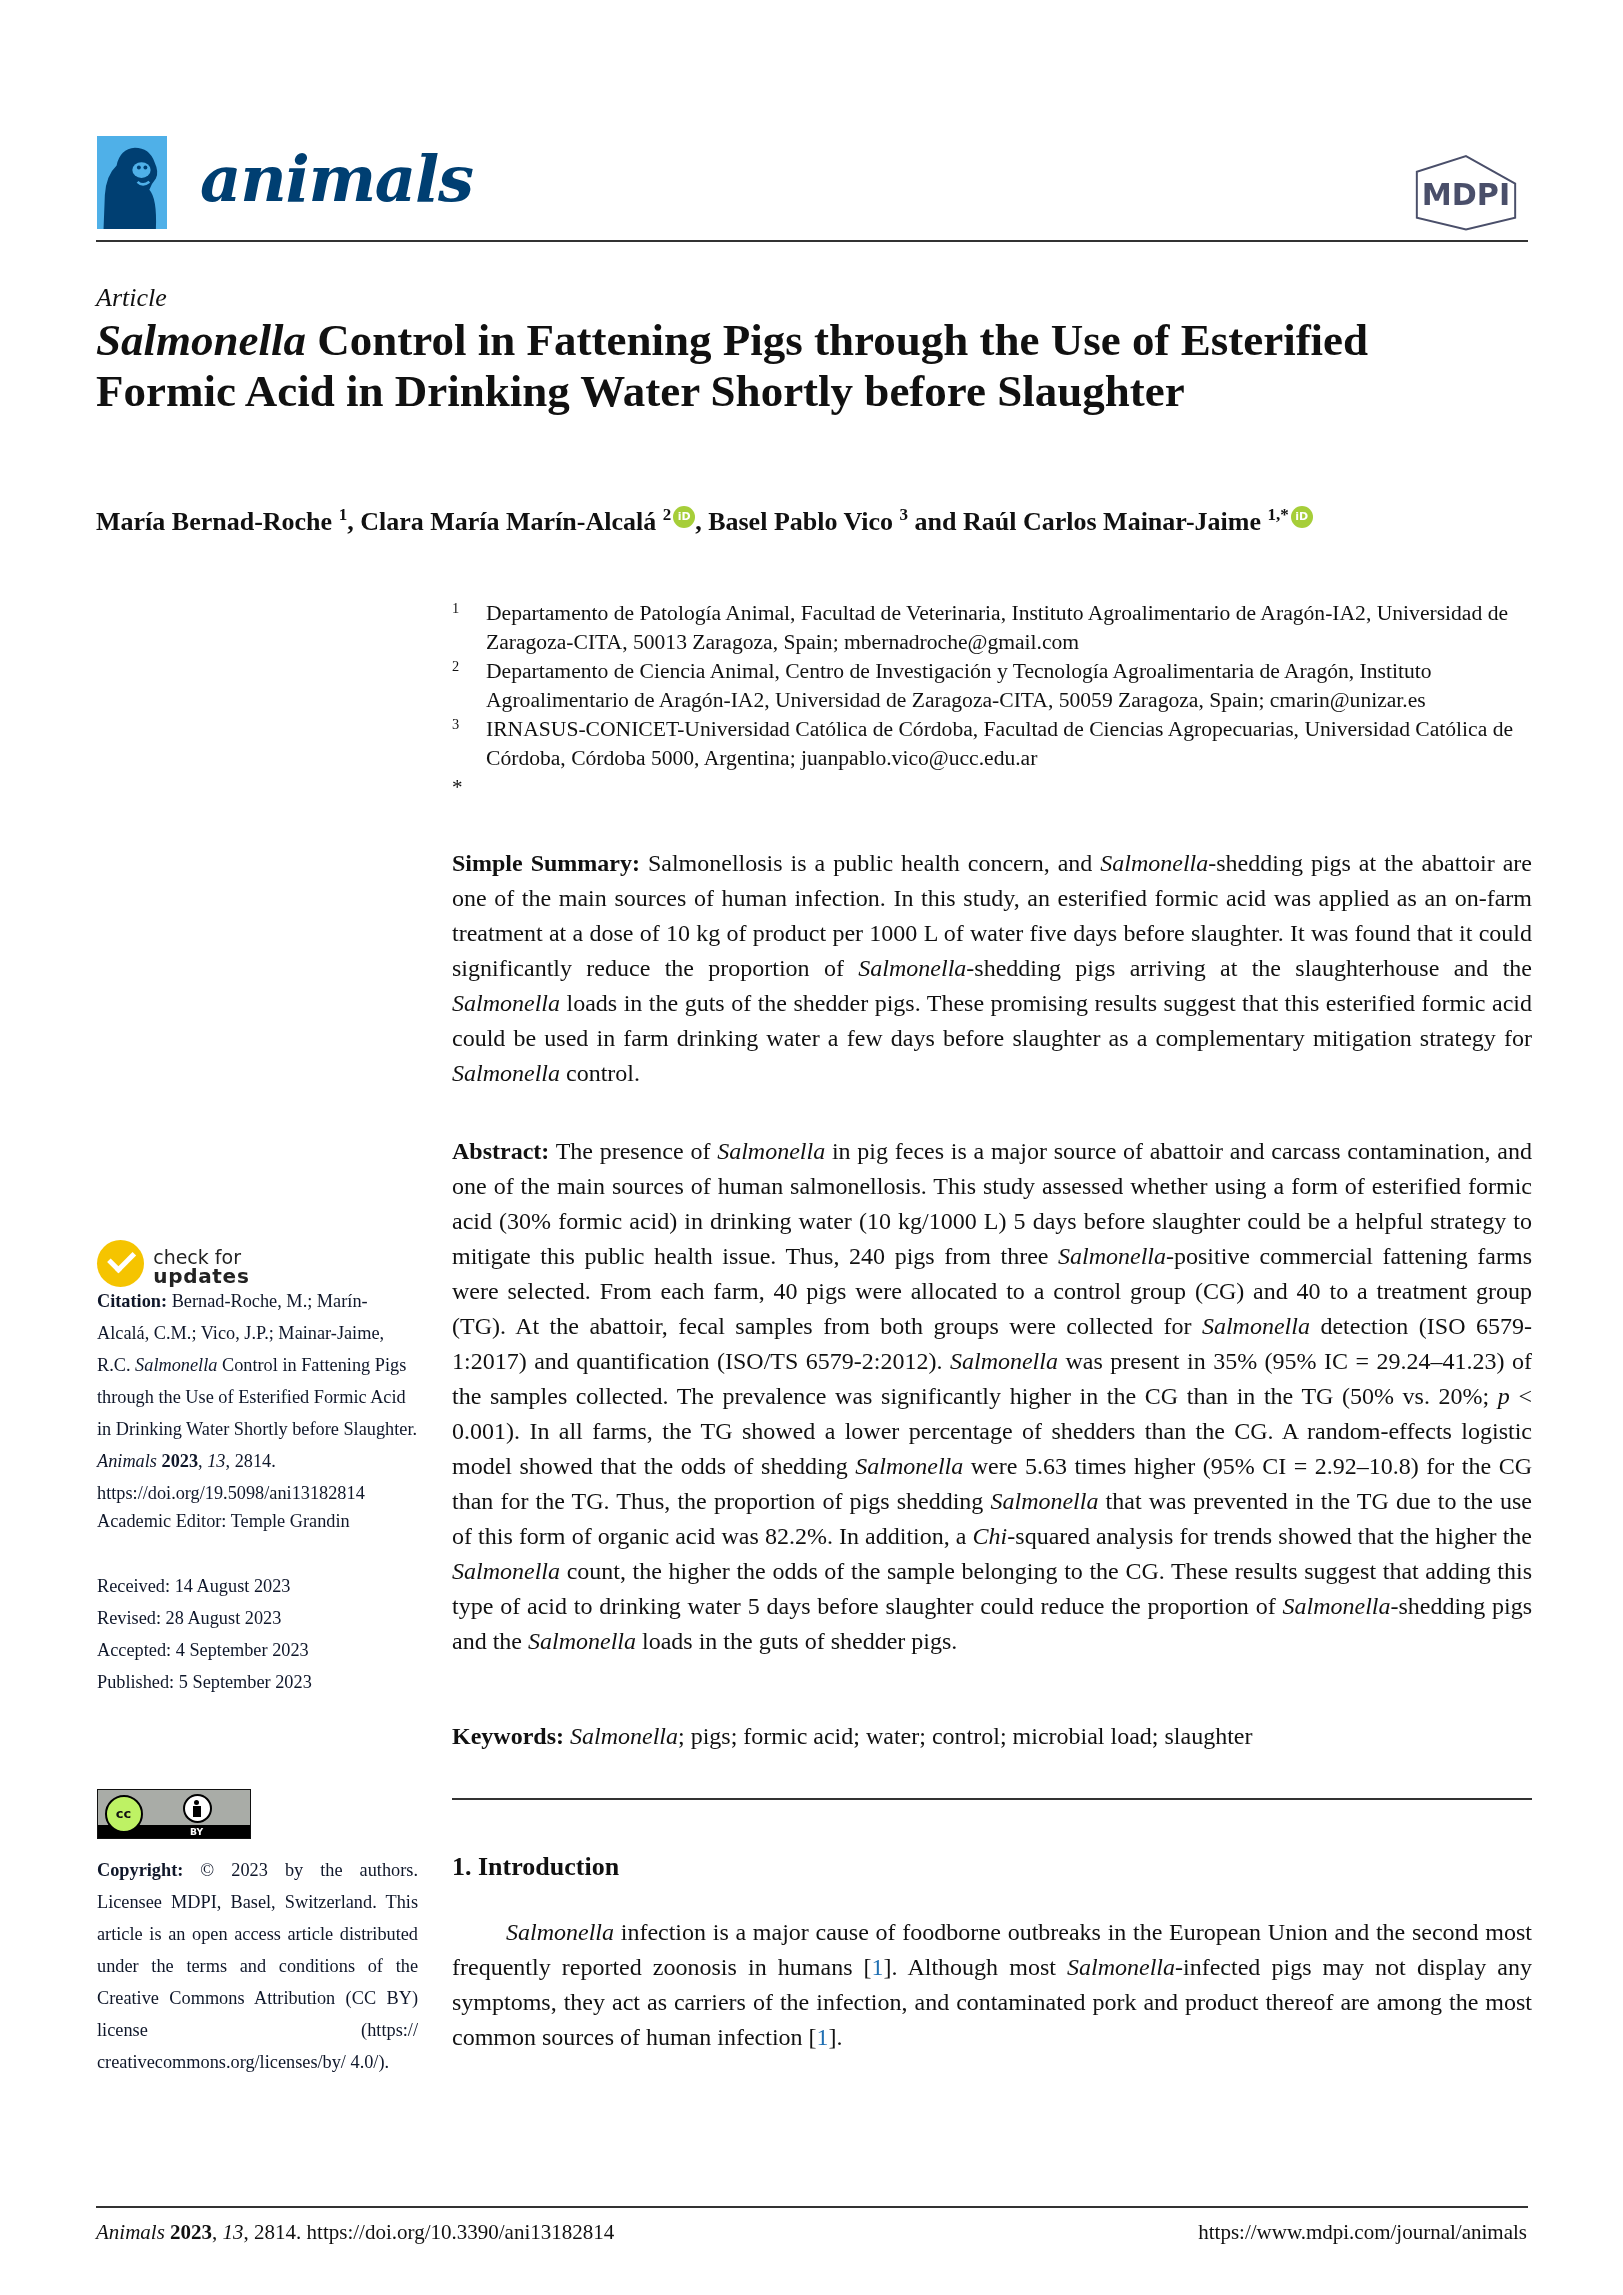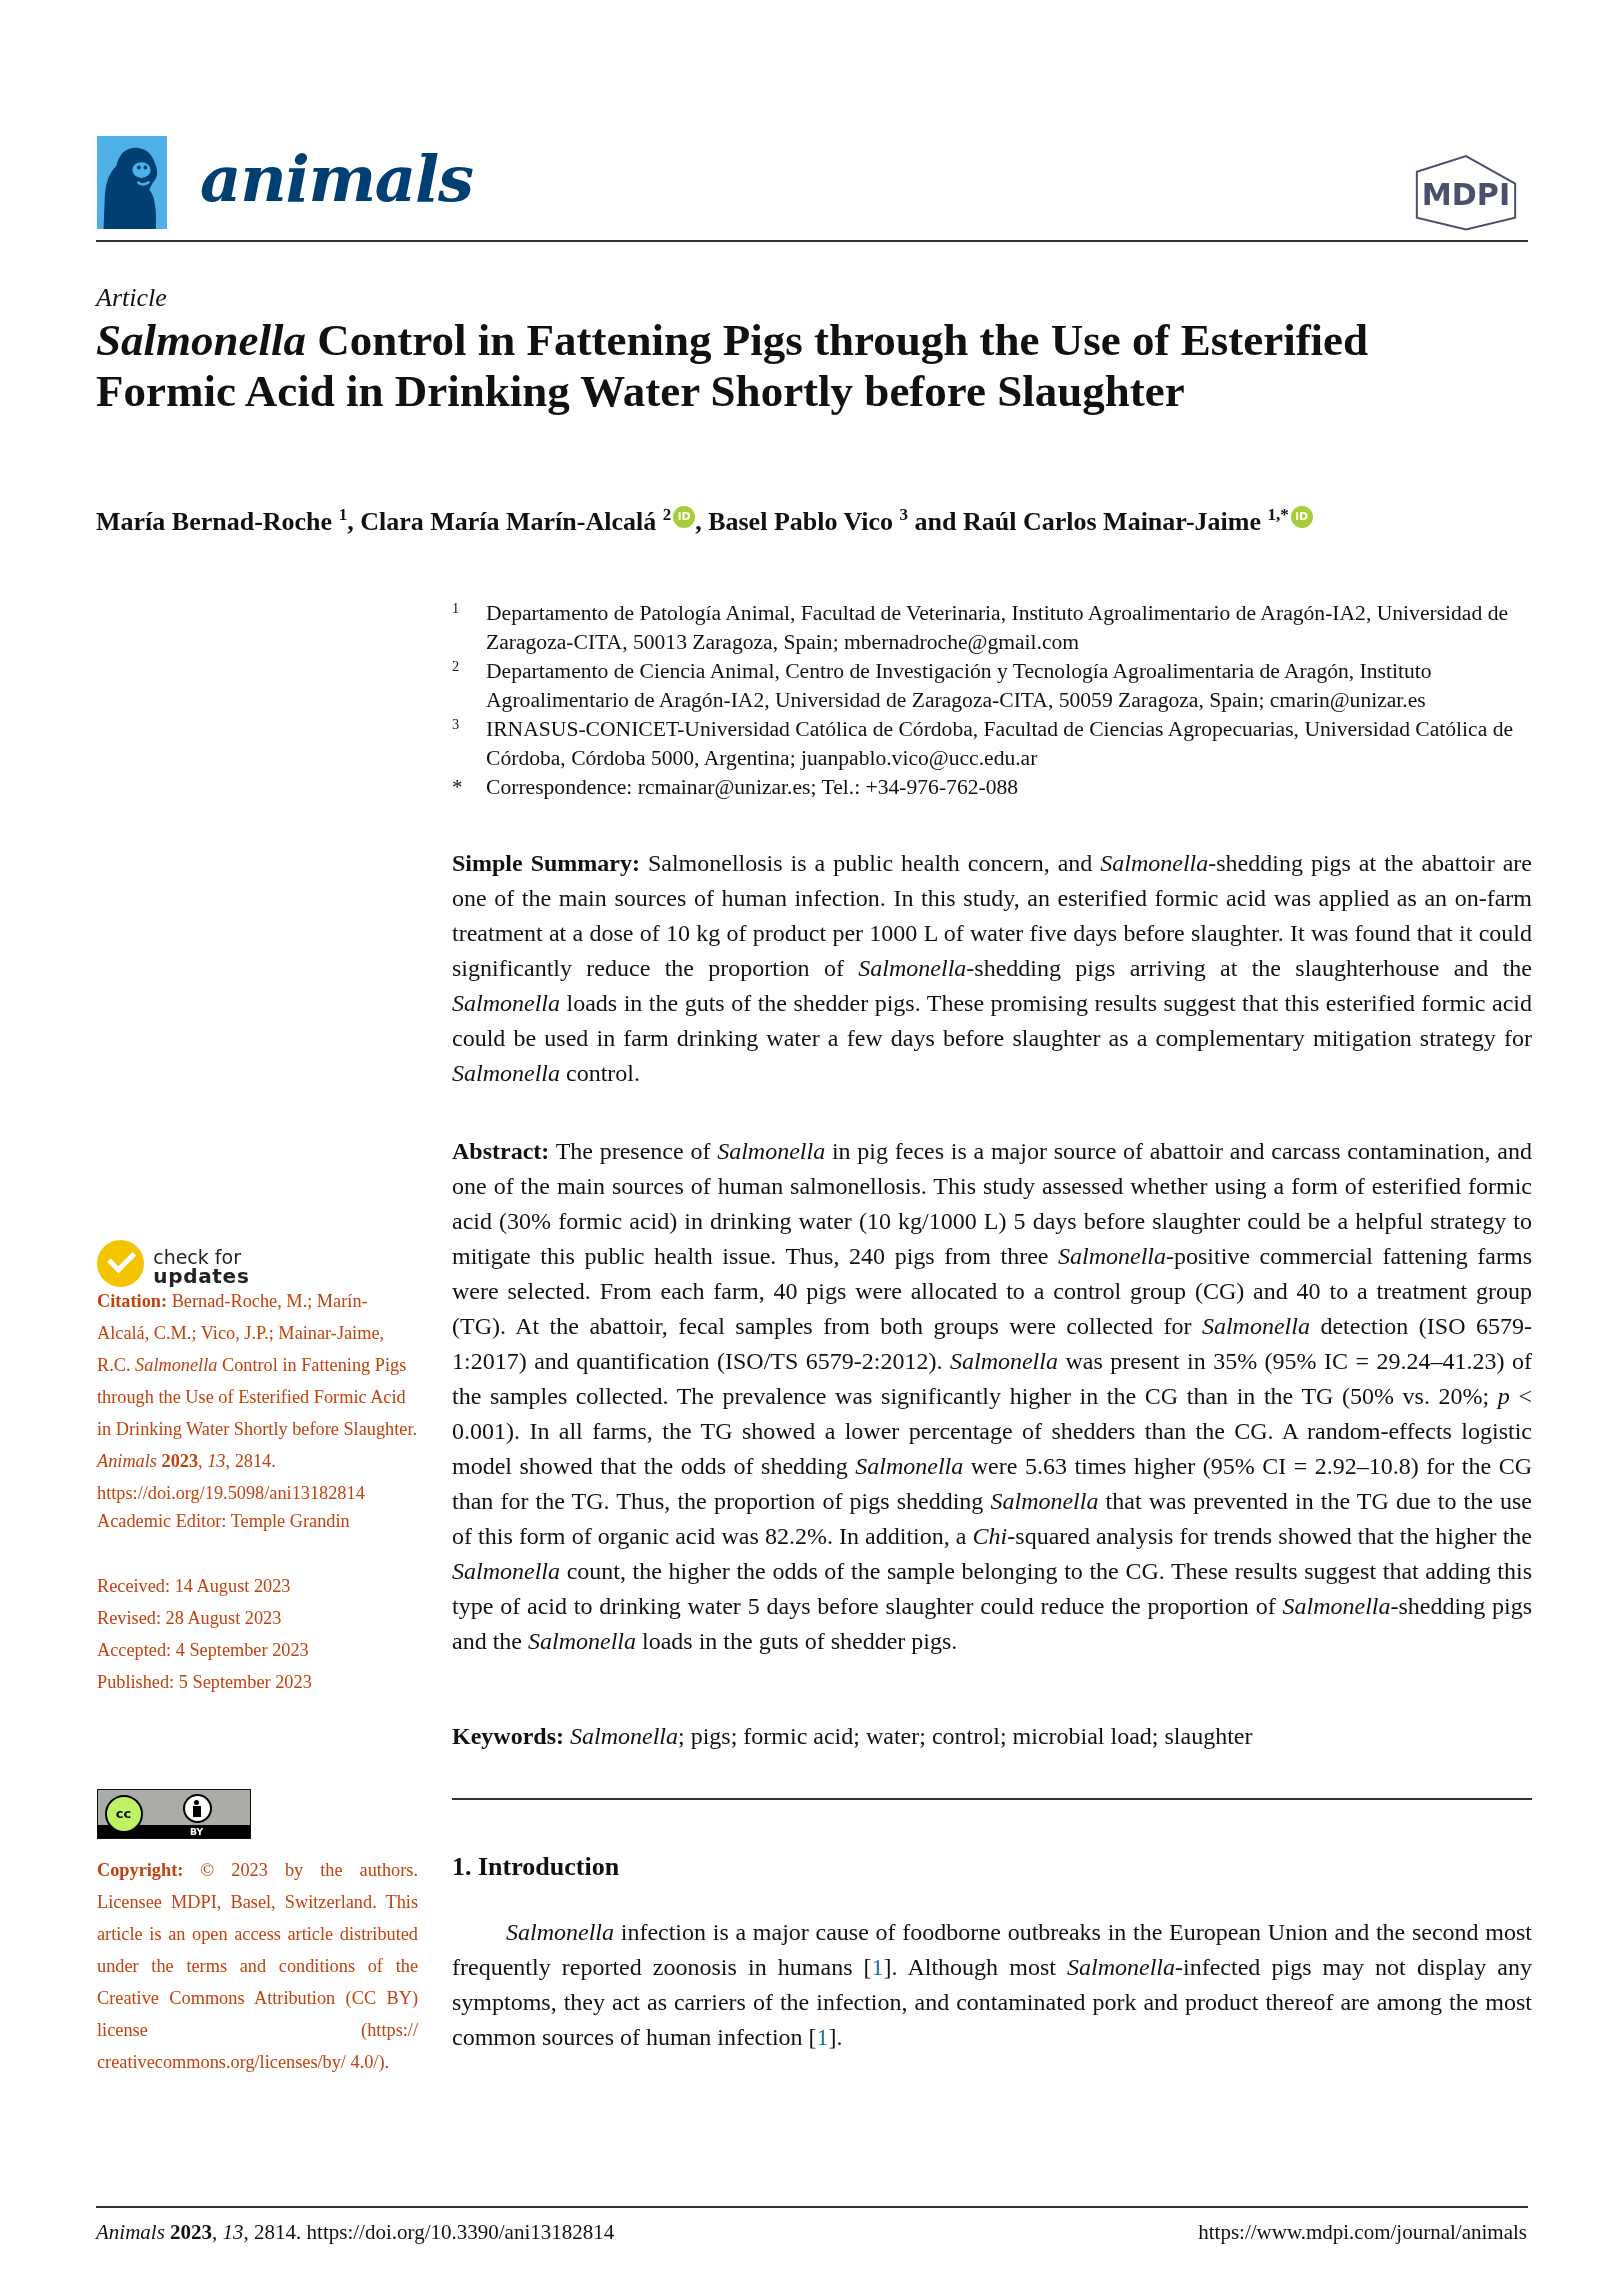--- a/index.html
+++ b/index.html
@@ -43,21 +43,21 @@
 
   
   .cfu { left: 97px; top: 1240px; display: flex; align-items: flex-end; }
   .cfu-icon { width: 47px; height: 47px; border-radius: 50%; background: #f5c400; position: relative; margin-right: 9.2px; }
   .cfu-icon::after { content: ""; position: absolute; left: 11.8px; top: 10.5px; width: 19.6px; height: 10.5px;
                      border-left: 5.9px solid #fff; border-bottom: 5.9px solid #fff; transform: rotate(-45deg); }
   .cfu-text { font-family: "DejaVu Sans", sans-serif; color: #222; line-height: 19.6px; }
   .cfu-l1 { font-size: 19px; }
   .cfu-l2 { font-size: 20px; font-weight: bold; letter-spacing: 0.7px; }
 
-  .side { left: 97px; width: 321px; font-size: 18.3px; line-height: 32px; color: #c2410c; }
+  .side { left: 97px; width: 321px; font-size: 18.3px; line-height: 32px; color: #0f172a; }
   .citation { top: 1285px; }
   .editor { top: 1505px; }
   .dates { top: 1570px; }
   .cc-badge { left: 97px; top: 1789px; width: 154px; height: 50px; background: #a9aca7; border: 1.3px solid #111;
               position: absolute; box-sizing: border-box; }
   .cc-bar { position: absolute; left: 0; bottom: 0; width: 100%; height: 13px; background: #000; }
   .cc-circle { position: absolute; left: 6.5px; top: 5.2px; width: 38px; height: 38px; border-radius: 50%;
                background: #bef264; border: 2.6px solid #000; box-sizing: border-box; font-family: "DejaVu Sans", sans-serif;
                font-weight: bold; font-size: 13px; text-align: center; line-height: 33px; }
   .by-circle { position: absolute; left: 85px; top: 3.9px; width: 29px; height: 29px; border-radius: 50%;
@@ -116,21 +116,20 @@
   <div class="affil">
     <span class="affil-num">2</span>
     <span>Departamento de Ciencia Animal, Centro de Investigación y Tecnología Agroalimentaria de Aragón, Instituto Agroalimentario de Aragón-IA2, Universidad de Zaragoza-CITA, 50059 Zaragoza, Spain; cmarin@unizar.es</span>
   </div>
   <div class="affil">
     <span class="affil-num">3</span>
     <span>IRNASUS-CONICET-Universidad Católica de Córdoba, Facultad de Ciencias Agropecuarias, Universidad Católica de Córdoba, Córdoba 5000, Argentina; juanpablo.vico@ucc.edu.ar</span>
   </div>
   <div class="affil">
     <span class="affil-star">*</span>
-    <span>Correspondence: rcmainar@unizar.es; Tel.: +34-976-762-088</span>
   </div>
 </div>
 
 <div class="abs body-col summary">
   <b class="lbl">Simple Summary:</b><span> Salmonellosis is a public health concern, and </span><i>Salmonella</i><span>-shedding pigs at the abattoir are one of the main sources of human infection.  In this study, an esterified formic acid was applied as an on-farm treatment at a dose of 10 kg of product per 1000 L of water five days before slaughter. It was found that it could significantly reduce the proportion of </span><i>Salmonella</i><span>-shedding pigs arriving at the slaughterhouse and the </span><i>Salmonella</i><span> loads in the guts of the shedder pigs. These promising results suggest that this esterified formic acid could be used in farm drinking water a few days before slaughter as a complementary mitigation strategy for </span><i>Salmonella</i><span> control.</span>
 </div>
 
 <div class="abs body-col abstract">
   <b class="lbl">Abstract:</b><span> The presence of </span><i>Salmonella</i><span> in pig feces is a major source of abattoir and carcass contamination, and one of the main sources of human salmonellosis. This study assessed whether using a form of esterified formic acid (30% formic acid) in drinking water (10 kg/1000 L) 5 days before slaughter could be a helpful strategy to mitigate this public health issue. Thus, 240 pigs from three </span><i>Salmonella</i><span>-positive commercial fattening farms were selected.  From each farm, 40 pigs were allocated to a control group (CG) and 40 to a treatment group (TG). At the abattoir, fecal samples from both groups were collected for </span><i>Salmonella</i><span> detection (ISO 6579-1:2017) and quantification (ISO/TS 6579-2:2012).  </span><i>Salmonella</i><span> was present in 35% (95% IC = 29.24–41.23) of the samples collected.  The prevalence was significantly higher in the CG than in the TG (50% vs. 20%; </span><i>p</i><span> &lt; 0.001). In all farms, the TG showed a lower percentage of shedders than the CG. A random-effects logistic model showed that the odds of shedding </span><i>Salmonella</i><span> were 5.63 times higher (95% CI = 2.92–10.8) for the CG than for the TG. Thus, the proportion of pigs shedding </span><i>Salmonella</i><span> that was prevented in the TG due to the use of this form of organic acid was 82.2%.  In addition, a </span><i>Chi</i><span>-squared analysis for trends showed that the higher the </span><i>Salmonella</i><span> count, the higher the odds of the sample belonging to the CG. These results suggest that adding this type of acid to drinking water 5 days before slaughter could reduce the proportion of </span><i>Salmonella</i><span>-shedding pigs and the </span><i>Salmonella</i><span> loads in the guts of shedder pigs.</span>
 </div>

